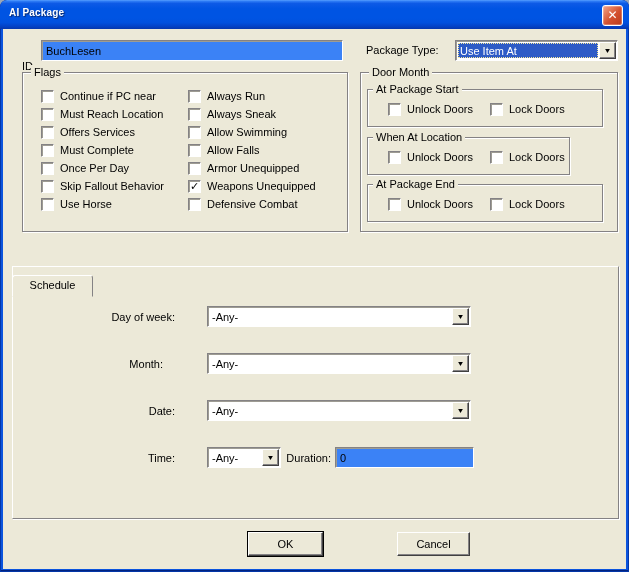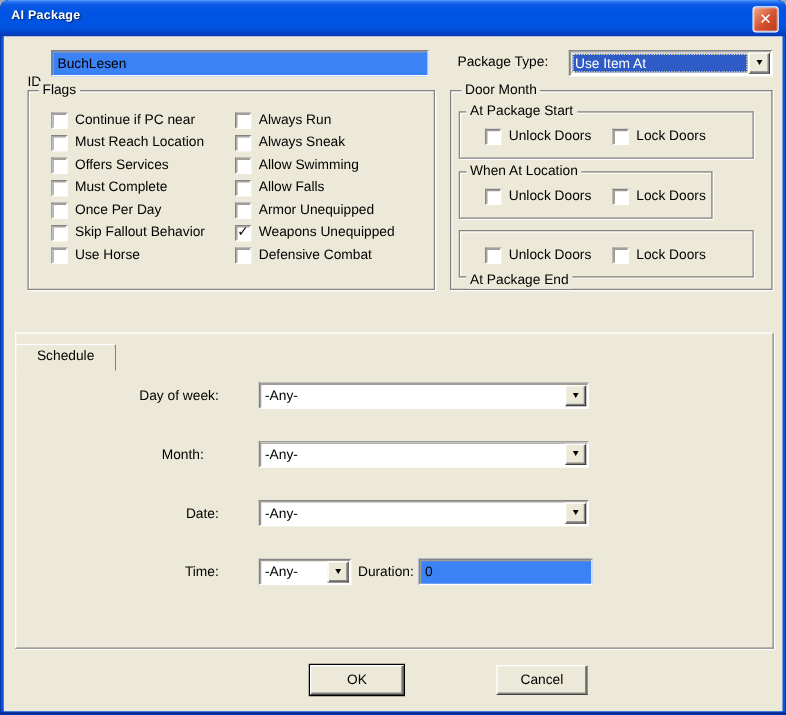--- a/index.html
+++ b/index.html
@@ -193,21 +193,21 @@
           <span class="box"></span>
             <span class="cblbl">Unlock Doors</span>
           </div>
         <div class="cb abs" style="left:122px; top:10px;">
           <span class="box"></span>
             <span class="cblbl">Lock Doors</span>
           </div>
       </div>
 
       <div class="groupbox" style="left:6px; top:111px; width:236px; height:38px;">
-        <span class="grouptitle" style="left:5px;margin-top:40px;">At Package End</span>
+        <span class="grouptitle" style="left:5px;">At Package End</span>
         <div class="cb abs" style="left:20px; top:10px;">
           <span class="box"></span>
             <span class="cblbl">Unlock Doors</span>
           </div>
         <div class="cb abs" style="left:122px; top:10px;">
           <span class="box"></span>
             <span class="cblbl">Lock Doors</span>
           </div>
       </div>
     </div>

